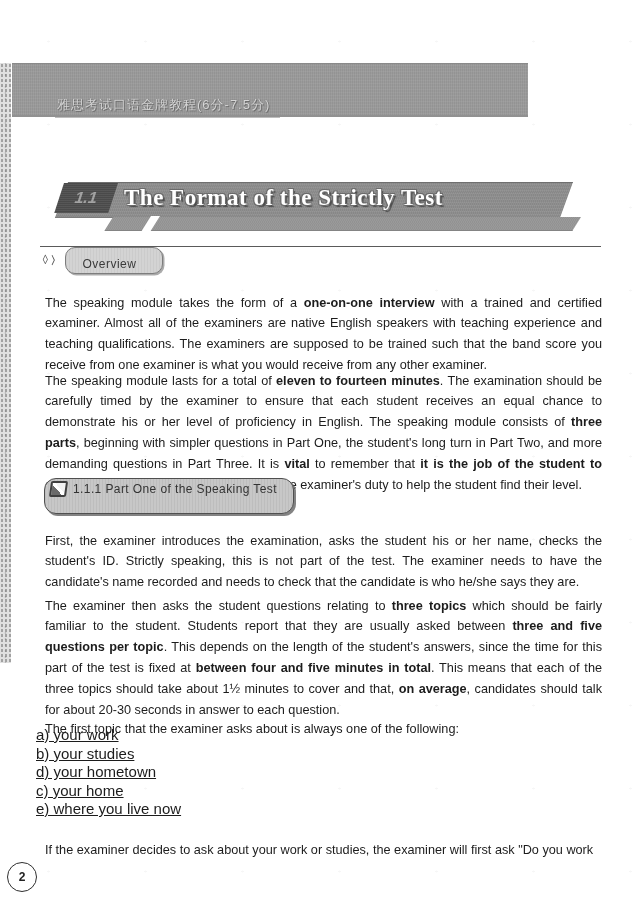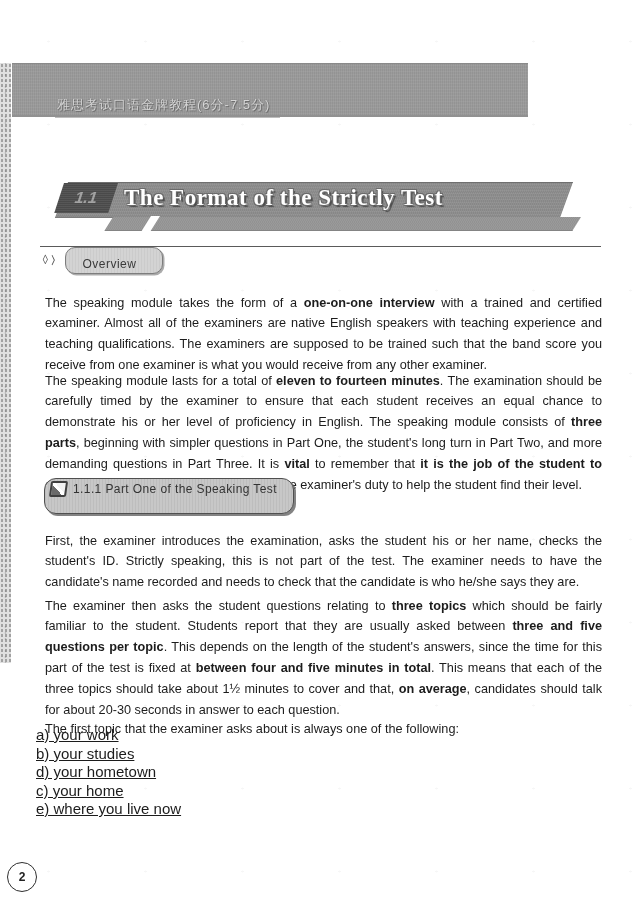--- a/index.html
+++ b/index.html
@@ -196,16 +196,17 @@
   <p class="para p5 single"><span>The first topic that the examiner asks about is always one of the following:</span></p>
 
   <ul class="topic-list">
     <li>a) your work</li>
     <li>b) your studies</li>
     <li>d) your hometown</li>
     <li>c) your home</li>
     <li>e) where you live now</li>
   </ul>
 
+  <p class="para p6 single"><span>If the examiner decides to ask about your work or studies, the examiner will first ask "Do you work</span></p>
 
   <div class="page-number">2</div>
 
 </div>
 
 </body></html>

